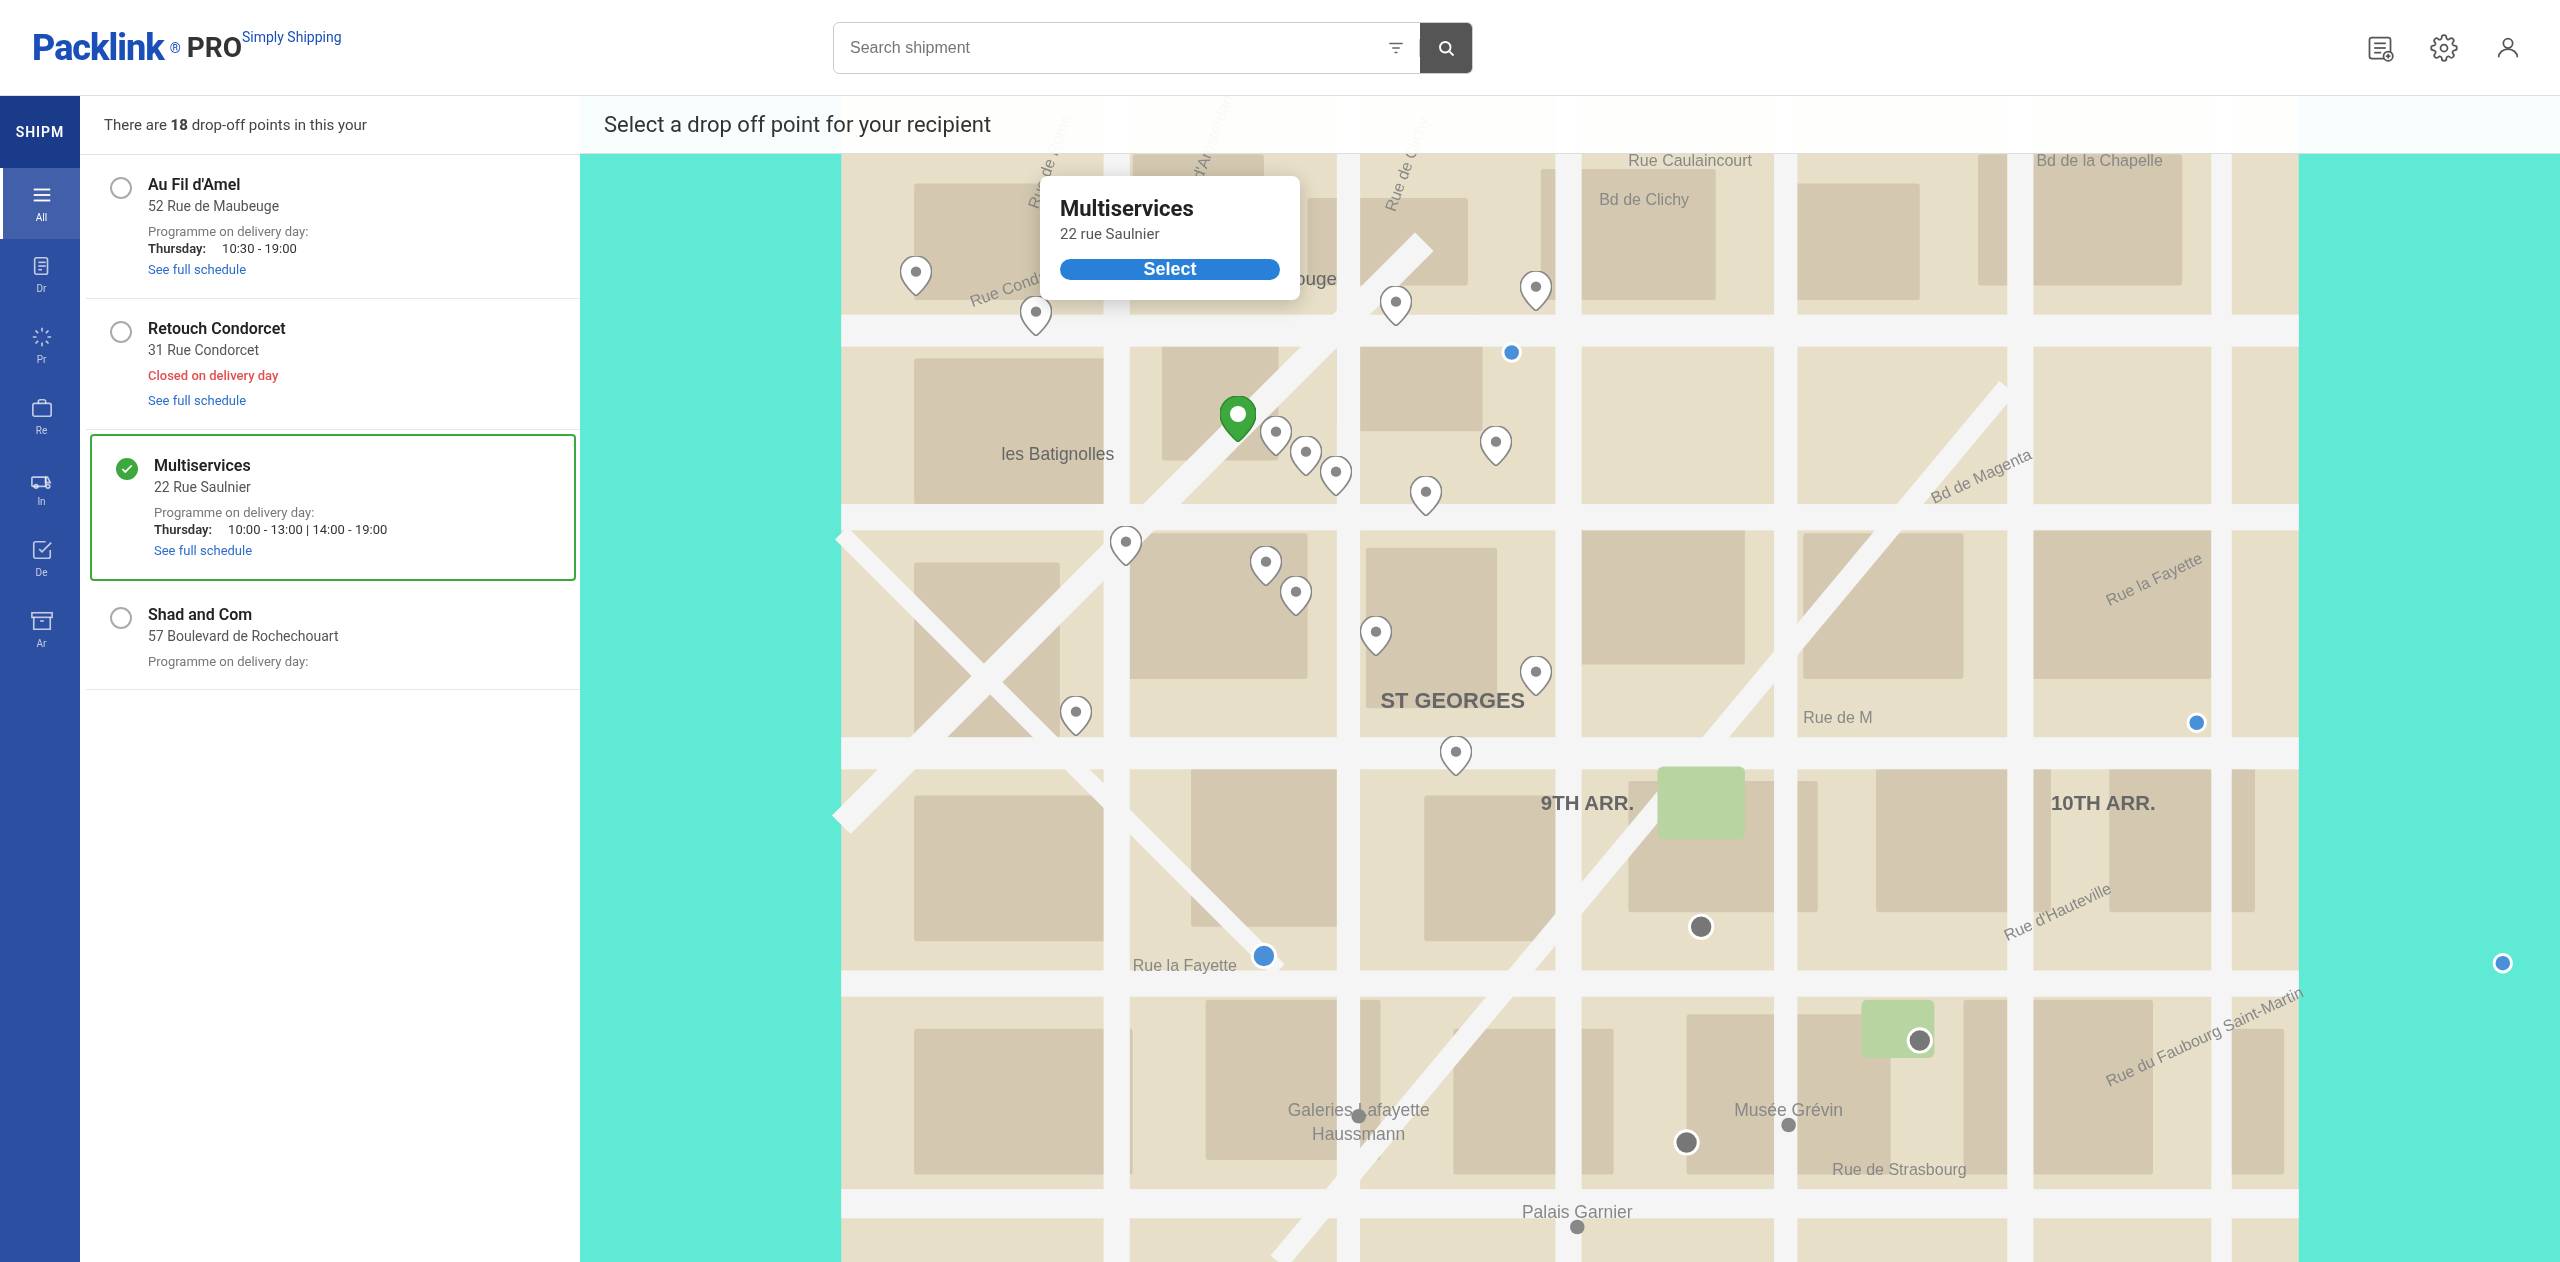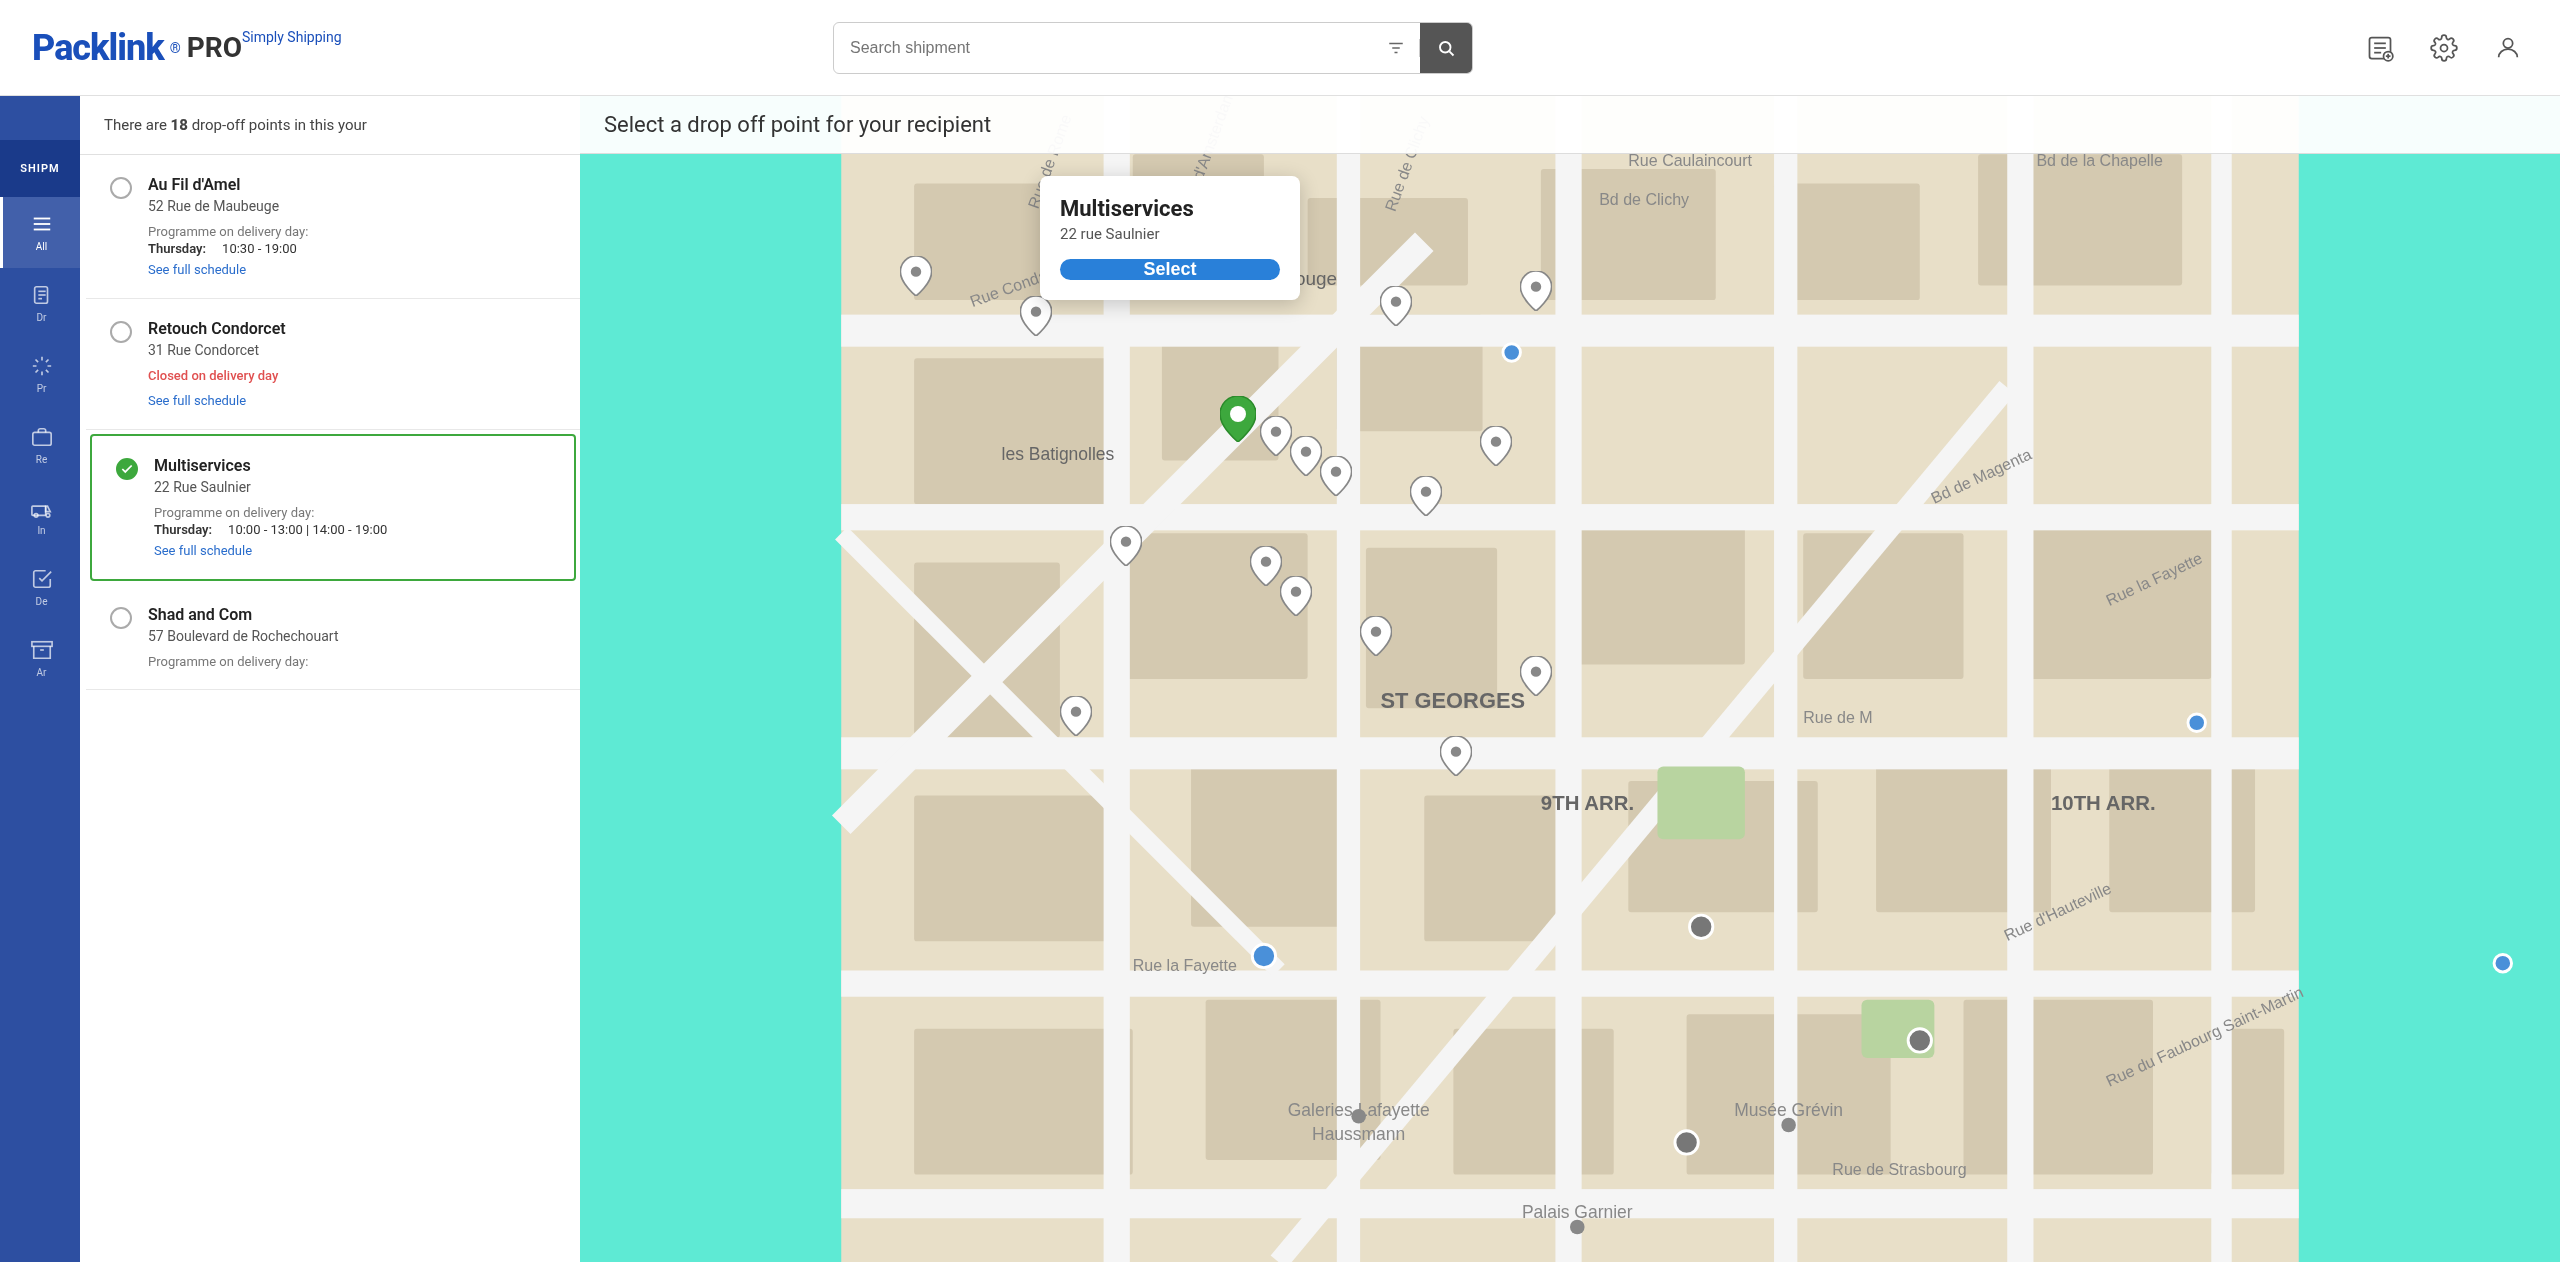--- a/index.html
+++ b/index.html
@@ -94,27 +94,26 @@
       background: #2d4fa1;
       display: flex;
       flex-direction: column;
       align-items: center;
       padding-top: 0;
     }
     .sidebar-header {
       width: 100%;
       background: #1a3a8a;
       color: #fff;
-      font-size: 11px;
+      font-size: 14px;
       font-weight: 600;
       letter-spacing: 1px;
       text-align: center;
-      padding: 22px 6px;
+      padding: 28px 6px;
       writing-mode: horizontal-tb;
-      margin-top: 44px;
     }
     .sidebar-item {
       width: 100%;
       display: flex;
       flex-direction: column;
       align-items: center;
       padding: 16px 4px;
       cursor: pointer;
       color: rgba(255,255,255,0.7);
       font-size: 10px;

